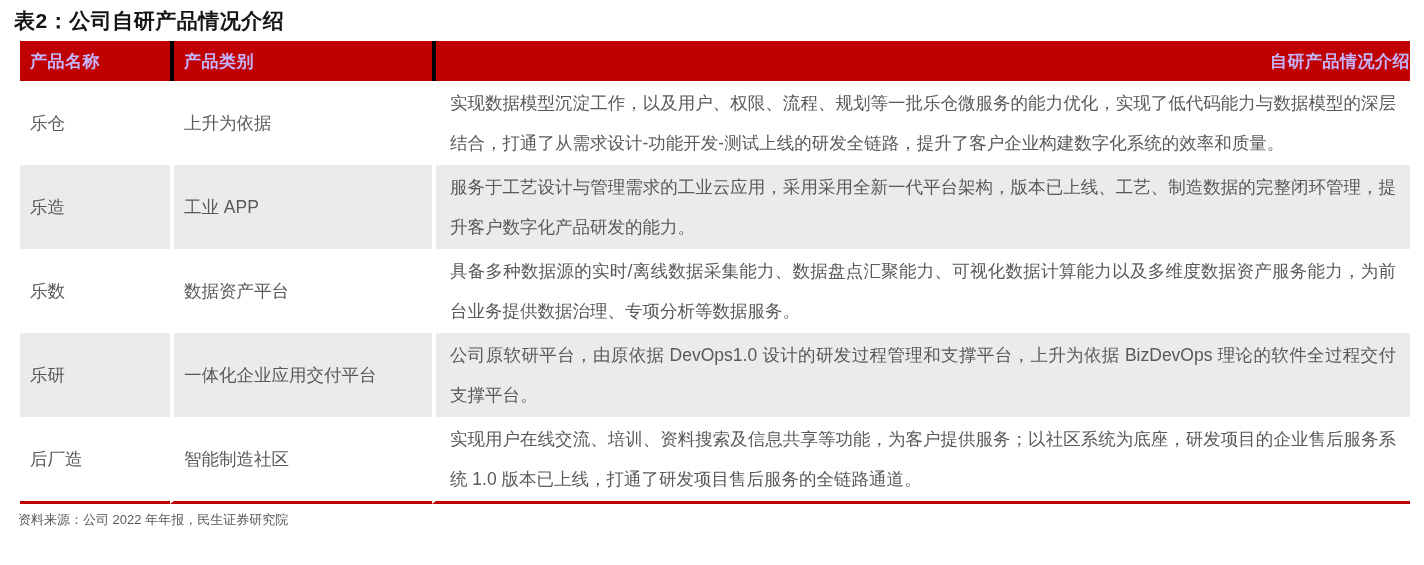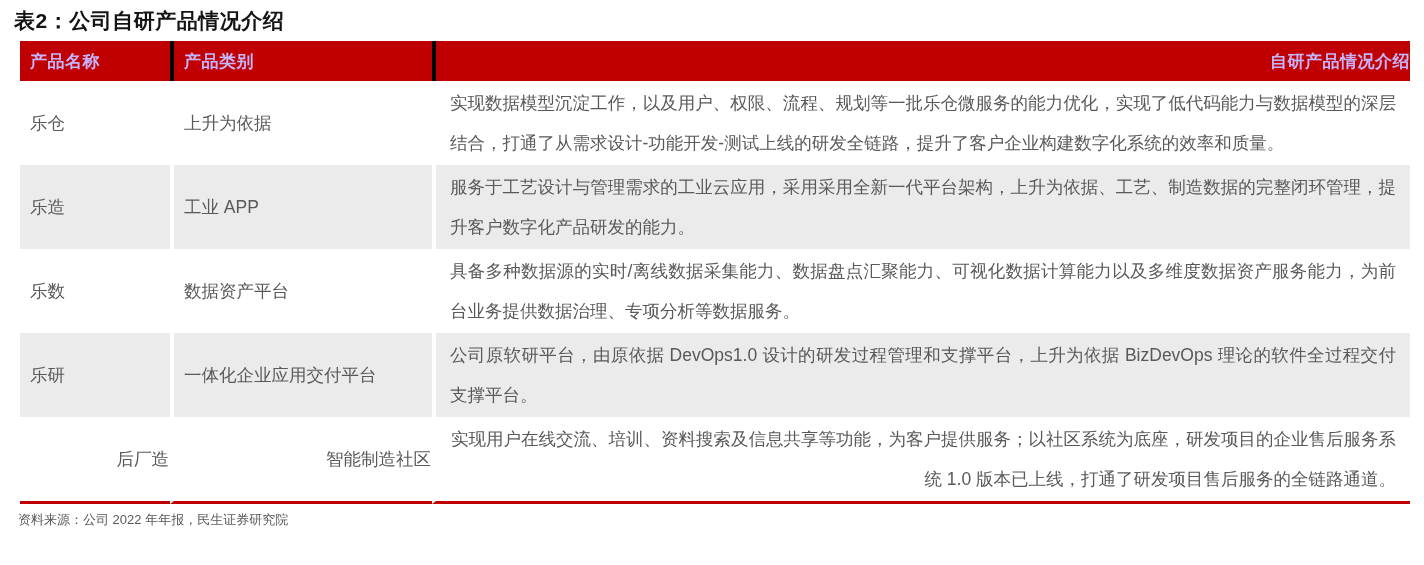--- a/index.html
+++ b/index.html
@@ -57,21 +57,21 @@
   }
   tbody tr:nth-child(even) td { background: var(--row-alt-bg, #EBEBEB); }
   td.name, td.cat { padding-left: 10px; }
   td.cat, td.desc { border-left: 4px solid #ffffff; }
   td.desc {
     padding: 2px 14px;
     line-height: 40px;
     text-align: justify;
     text-justify: inter-ideograph;
   }
-  tbody tr:last-child td { border-bottom: 3px solid var(--bottom-border, #C00000); text-align: right; }
+  tbody tr:last-child td { border-bottom: 3px solid var(--bottom-border, #C00000); }
   .source {
     margin: 7px 0 6px 18px;
     font-size: 13px;
     color: var(--body-text, #595959);
   }
 </style>
 </head>
 <body>
 
 <div class="page">
@@ -93,21 +93,21 @@
     </thead>
     <tbody>
       <tr>
         <td class="name">乐仓</td>
         <td class="cat">上升为依据</td>
         <td class="desc">实现数据模型沉淀工作，以及用户、权限、流程、规划等一批乐仓微服务的能力优化，实现了低代码能力与数据模型的深层结合，打通了从需求设计-功能开发-测试上线的研发全链路，提升了客户企业构建数字化系统的效率和质量。</td>
       </tr>
       <tr>
         <td class="name">乐造</td>
         <td class="cat">工业 APP</td>
-        <td class="desc">服务于工艺设计与管理需求的工业云应用，采用采用全新一代平台架构，上升为依据、工艺、制造数据的完整闭环管理，提升客户数字化产品研发的能力。</td>
+        <td class="desc">服务于工艺设计与管理需求的工业云应用，采用采用全新一代平台架构，版本已上线、工艺、制造数据的完整闭环管理，提升客户数字化产品研发的能力。</td>
       </tr>
       <tr>
         <td class="name">乐数</td>
         <td class="cat">数据资产平台</td>
         <td class="desc">具备多种数据源的实时/离线数据采集能力、数据盘点汇聚能力、可视化数据计算能力以及多维度数据资产服务能力，为前台业务提供数据治理、专项分析等数据服务。</td>
       </tr>
       <tr>
         <td class="name">乐研</td>
         <td class="cat">一体化企业应用交付平台</td>
         <td class="desc">公司原软研平台，由原依据 DevOps1.0 设计的研发过程管理和支撑平台，上升为依据 BizDevOps 理论的软件全过程交付支撑平台。</td>

